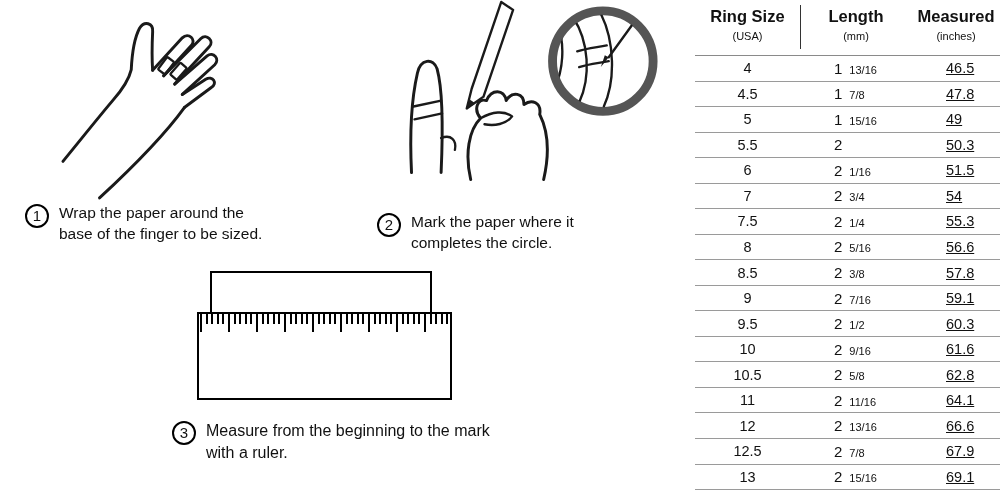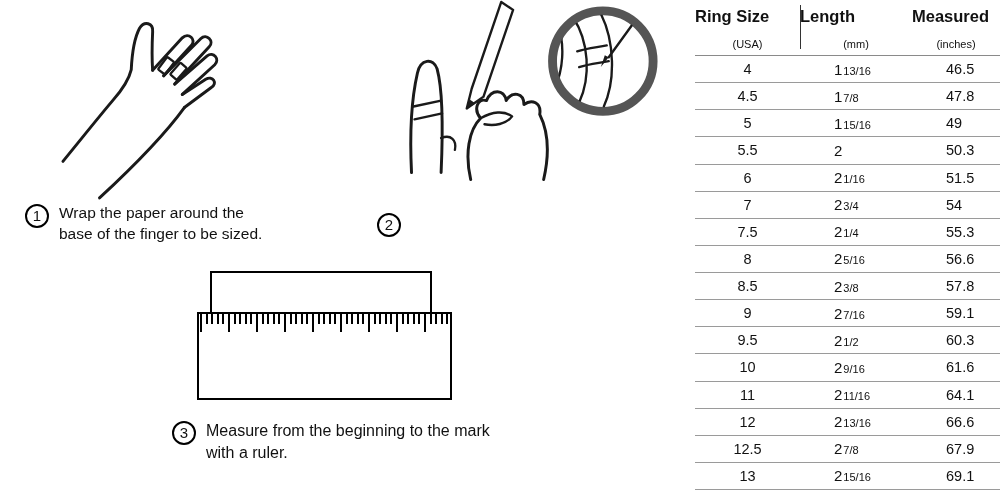--- a/index.html
+++ b/index.html
@@ -35,30 +35,30 @@
       repeating-linear-gradient(90deg, #000 0 2px, transparent 2px 28px),
       repeating-linear-gradient(90deg, #000 0 2px, transparent 2px 5.6px);
     background-size:100% 18px, 100% 10px;
     background-repeat:no-repeat, no-repeat;
   }
 
   
   .size-table { position:absolute; left:695px; top:0; width:305px; height:500px; }
   .table-header { position:relative; height:56px; border-bottom:1px solid #8a8a8a; }
   .header-row { display:grid; grid-template-columns:105px 112px 88px; padding-top:7px; }
-  .h-title { text-align:left; font-weight:bold; font-size:16.5px; }
-  .h-sub   { text-align:center; font-size:11px; margin-top:12px; }
+  .h-title { text-align:center; font-weight:bold; font-size:16.5px; }
+  .h-sub   { text-align:center; font-size:11px; margin-top:4px; }
   .v-divider { position:absolute; left:105px; top:5px; height:44px; width:0; border-left:1.5px solid #333; }
   .table-body { position:absolute; left:0; top:56px; width:100%; height:434px; display:flex; flex-direction:column; }
   .t-row { flex:1 1 auto; display:grid; grid-template-columns:105px 112px 88px; align-items:center; border-bottom:1px solid #9a9a9a; font-size:14.5px; }
   .c-size { text-align:center; }
   .c-measured { padding-left:34px; white-space:nowrap; }
   .c-measured .whole { font-size:15px; }
-  .c-measured .fraction { font-size:11px; margin-left:1px; }
-  .c-length { padding-left:34px; }
+  .c-measured .fraction { font-size:11px; margin-left:7px; }
+  .c-length { padding-left:34px;text-decoration:underline; }
 </style>
 </head>
 <body>
 
 <div class="canvas">
 
   <svg id="illus1" class="illus" width="260" height="200" viewBox="0 0 260 205">
     <g transform="rotate(45 125 115)">
       <path d="M96 208 C 93 178, 90 152, 88 128 C 87 112, 84 100, 79 92 C 69 81, 59 69, 55 56 C 53 47, 61 42, 67 49 C 77 60, 87 70, 95 77"></path>
       <path d="M95 77 L 93 32 C 93 23, 105 23, 105 31 L 107 73"></path>
@@ -106,20 +106,21 @@
   <div class="paper-strip"></div>
   <div class="ruler-body"></div>
   <div class="ruler-ticks"></div>
 
   <div id="cap1" class="step-caption">
     <span class="circle-num">1</span>
     <span>Wrap the paper around the base of the finger to be sized.</span>
   </div>
   <div id="cap2" class="step-caption">
     <span class="circle-num">2</span>
+    <span>Mark the paper where it completes the circle.</span>
   </div>
   <div id="cap3" class="step-caption">
     <span class="circle-num">3</span>
     <span>Measure from the beginning to the mark with a ruler.</span>
   </div>
 
   <div class="size-table">
     <div class="table-header">
       <div class="header-row">
         <div>
@@ -228,20 +229,27 @@
     </div>
 
     <div class="t-row">
       <div class="c-size">10</div>
       <div class="c-measured">
         <span class="whole">2</span><span class="fraction">9/16</span>
       </div>
       <div class="c-length">61.6</div>
     </div>
 
+    <div class="t-row">
+      <div class="c-size">10.5</div>
+      <div class="c-measured">
+        <span class="whole">2</span><span class="fraction">5/8</span>
+      </div>
+      <div class="c-length">62.8</div>
+    </div>
 
     <div class="t-row">
       <div class="c-size">11</div>
       <div class="c-measured">
         <span class="whole">2</span><span class="fraction">11/16</span>
       </div>
       <div class="c-length">64.1</div>
     </div>
 
 

